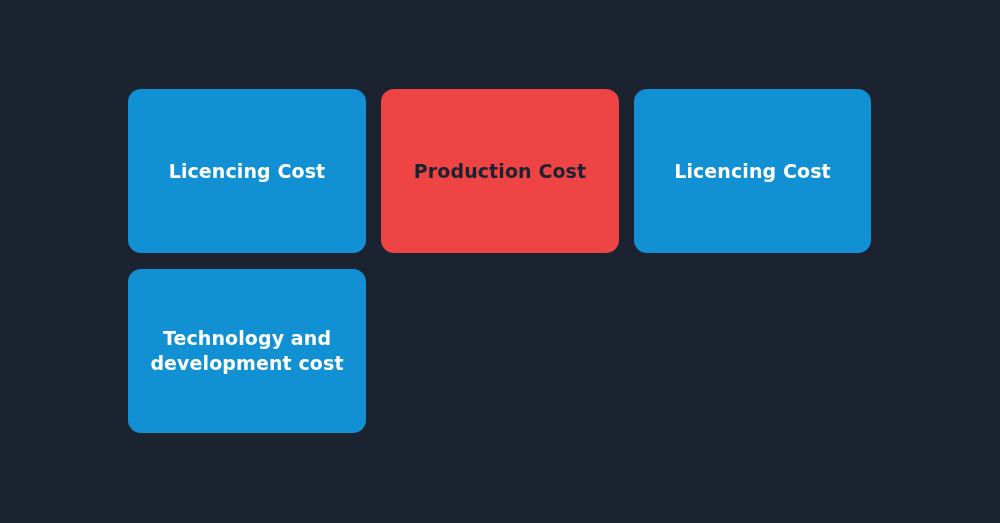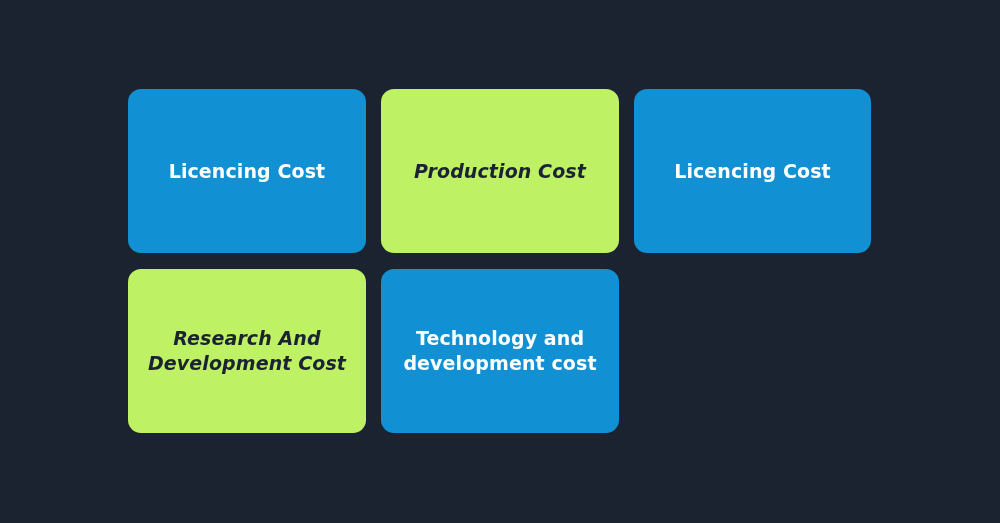--- a/index.html
+++ b/index.html
@@ -33,23 +33,22 @@
       justify-content: center;
       text-align: center;
       box-sizing: border-box;
       padding: 0 10px;
     }
     .card.blue {
       background: #1191d3;
       color: #ffffff;
     }
     .card.white {
-      background: #bef264;
+      background: #ef4444;
       color: #1b2330;
-      font-style: italic;
     }
     .card-label {
       font-weight: bold;
       font-size: 19px;
       line-height: 25px;
       letter-spacing: 0.1px;
       white-space: pre-line;
     }
   </style>
 </head>
@@ -58,21 +57,17 @@
 <div class="grid">
   <div class="card blue">
     <span class="card-label">Licencing Cost</span>
   </div>
   <div class="card white">
     <span class="card-label">Production Cost</span>
   </div>
   <div class="card blue">
     <span class="card-label">Licencing Cost</span>
   </div>
-  <div class="card white">
-    <span class="card-label">Research And
-Development Cost</span>
-  </div>
   <div class="card blue">
     <span class="card-label">Technology and
 development cost</span>
   </div>
 </div>
 
 </body></html>

